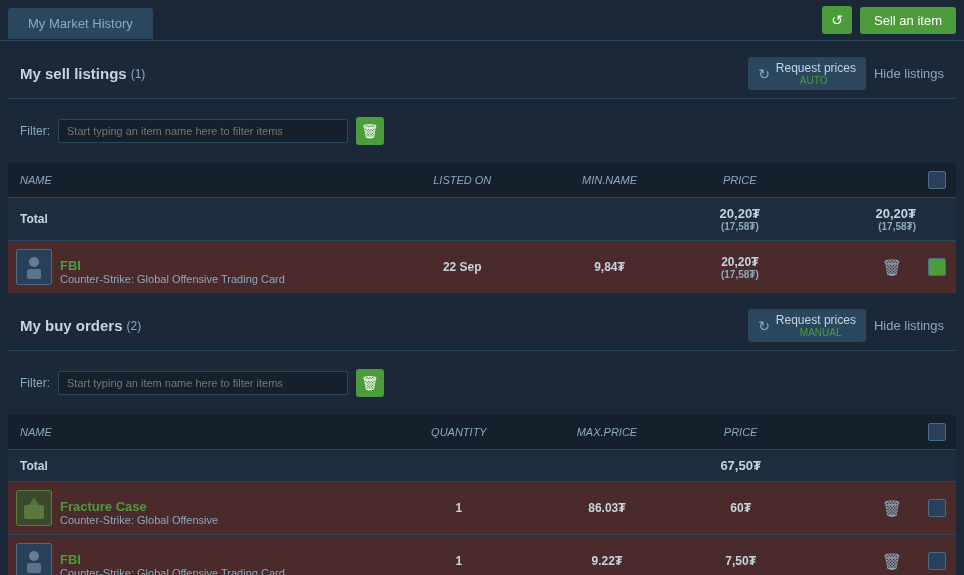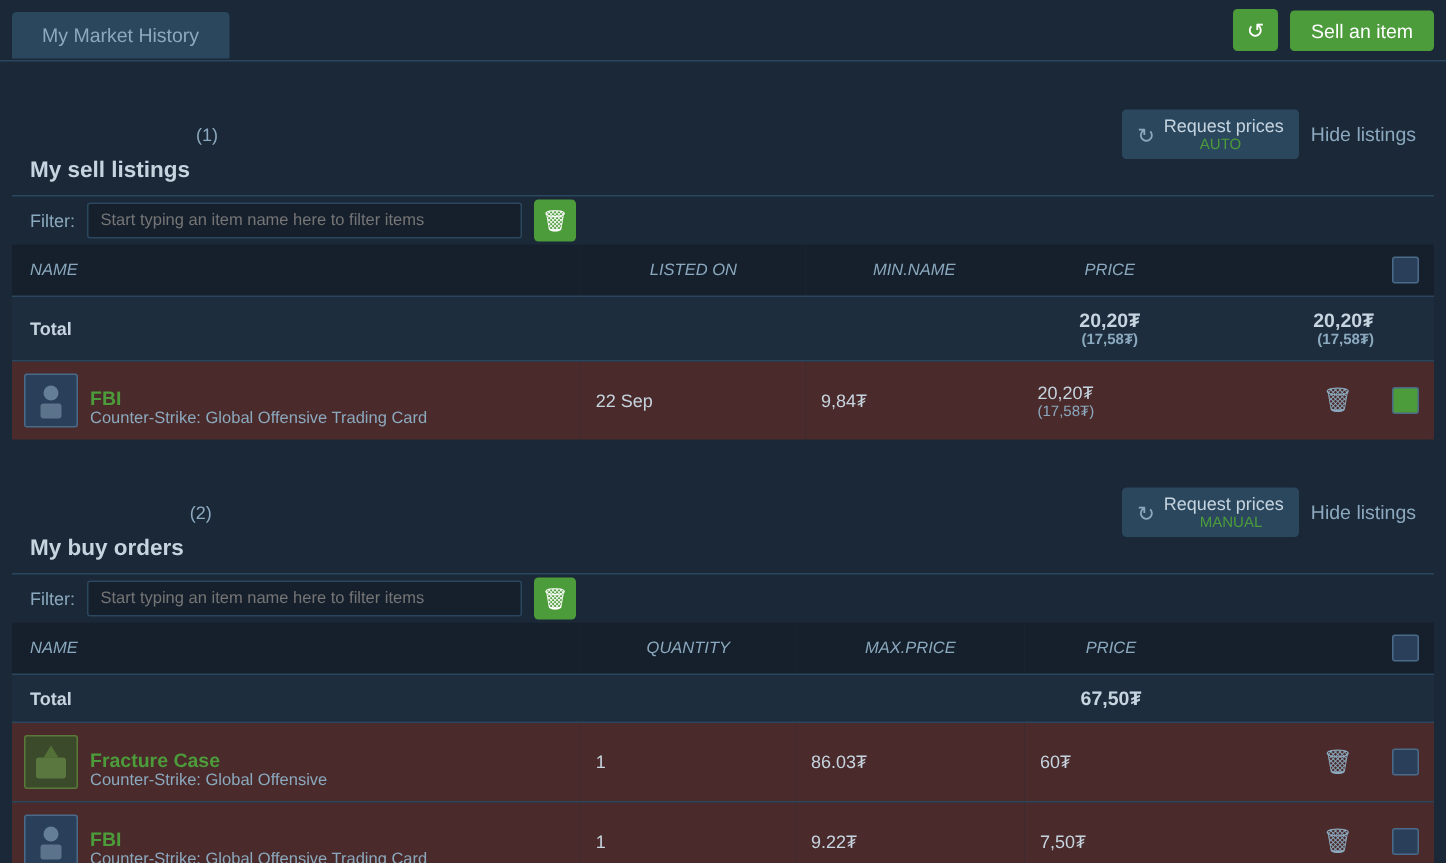--- a/index.html
+++ b/index.html
@@ -71,21 +71,20 @@
     .section-header {
       display: flex;
       align-items: center;
       padding: 8px 12px;
       background: #1b2838;
     }
     .section-title {
       font-size: 15px;
       color: #c6d4df;
       font-weight: bold;
-      margin-top: 48px;
     }
     .section-count {
       font-size: 12px;
       color: #8ba9be;
       margin-left: 4px;
     }
     .section-spacer { flex: 1; }
     .request-prices-btn {
       display: flex;
       align-items: center;
@@ -106,21 +105,21 @@
       border: none;
       color: #8ba9be;
       cursor: pointer;
       font-size: 13px;
     }
 
     
     .filter-row {
       display: flex;
       align-items: center;
-      padding: 2px 12px;
+      padding: 18px 12px;
       gap: 8px;
       background: #1b2838;
       border-top: 1px solid #2a475e;
     }
     .filter-label { color: #8ba9be; font-size: 12px; }
     .filter-input {
       flex: 1;
       max-width: 290px;
       background: #16202d;
       border: 1px solid #2a475e;
@@ -219,21 +218,23 @@
     .item-name {
       color: #4c9c3b;
       font-size: 13px;
       font-weight: bold;
     }
     .item-game {
       color: #8ba9be;
       font-size: 11px;
     }
     .price-cell {
-      color: #c6d4df;
+      text-align: center;
+      color: #c6d4df;
+      font-weight: bold;
     }
     .price-sub {
       color: #8ba9be;
       font-size: 10px;
     }
     .action-cell {
       text-align: center;
       display: flex;
       align-items: center;
       justify-content: flex-end;

